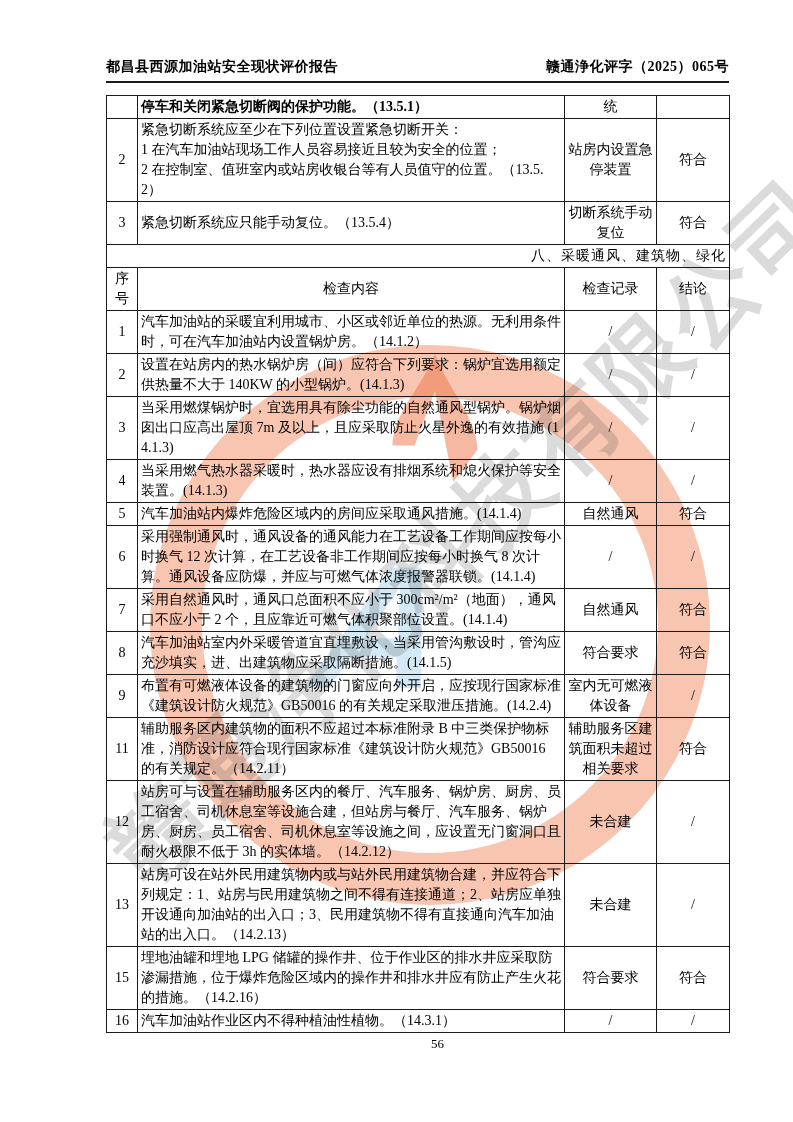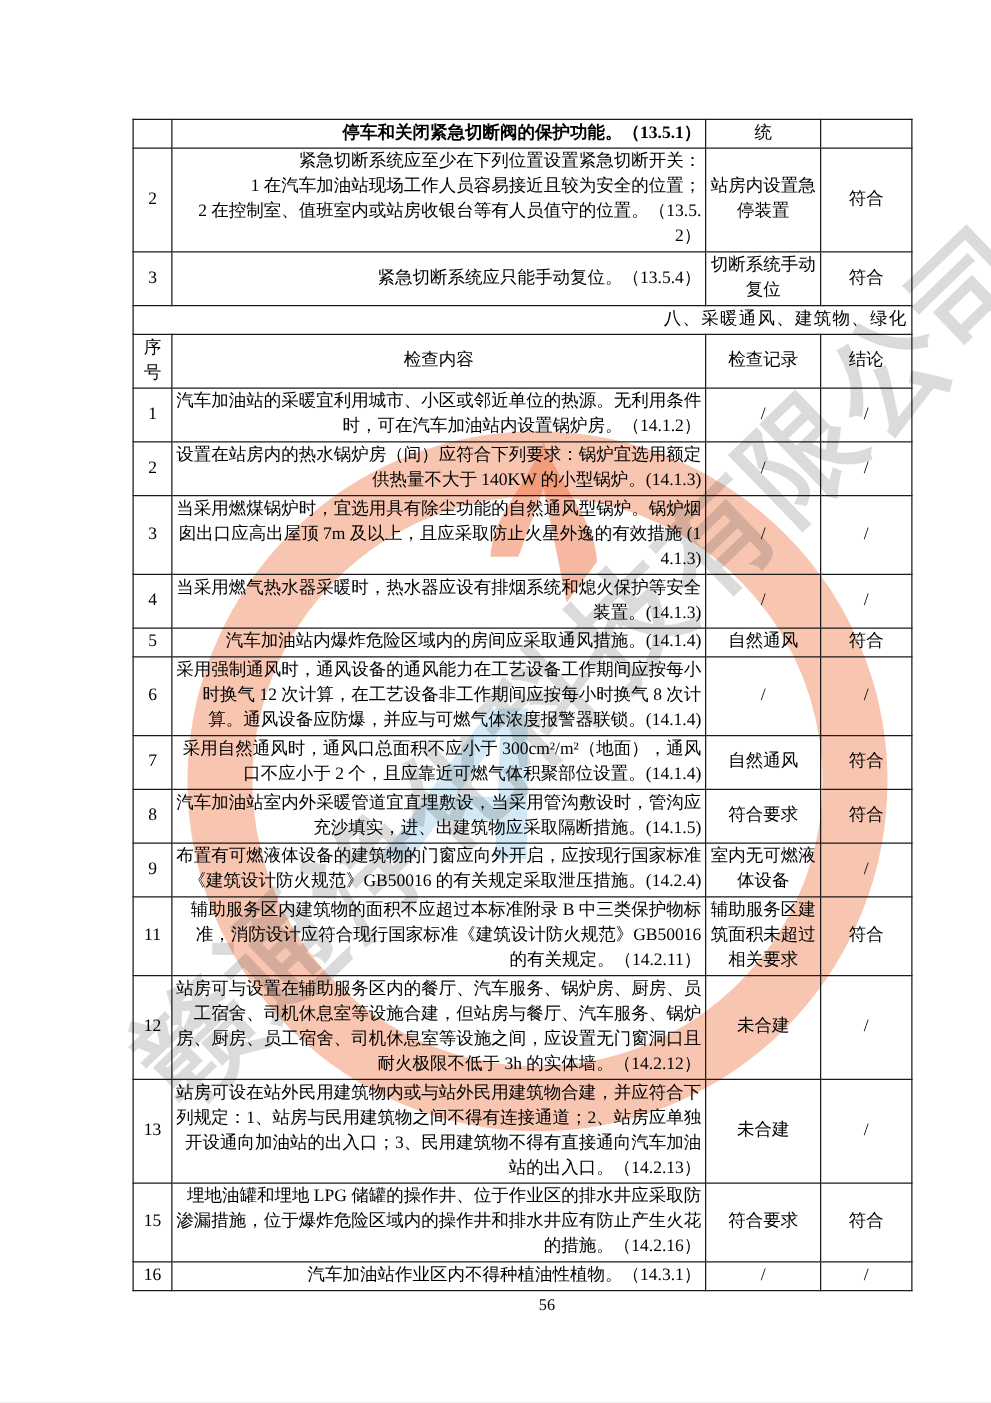--- a/index.html
+++ b/index.html
@@ -38,21 +38,21 @@
     position:absolute;top:95px;left:106px;width:623px;z-index:1;
     border-collapse:collapse;table-layout:fixed;
     font-size:14px;line-height:20px;
   }
   table.insp td,table.insp th{
     border:1px solid #1a1a1a;padding:1px 3px;background:transparent;
     font-weight:normal;vertical-align:middle;word-break:break-all;
   }
   col.c0{width:31px}col.c1{width:427px}col.c2{width:92px}col.c3{width:73px}
   td.c-no,td.c-record,td.c-conclusion{text-align:center;}
-  td.c-content{text-align:right;white-space:pre-line;padding-left:5px;}
+  td.c-content{text-align:left;white-space:pre-line;padding-left:5px;}
   tr.bold td.c-content{font-weight:bold;}
   td.section-cell{text-align:right;letter-spacing:1px;}
   th.col-h{text-align:center;}
   
   .pageno{
     position:absolute;top:1036px;left:106px;width:623px;text-align:center;
     font-size:13px;
     padding-left:20px;
   }
 </style>
@@ -63,20 +63,24 @@
 
   <div class="wm">
     <div class="wm-ring"></div>
     <svg class="wm-flame" viewBox="0 0 100 130">
       <path d="M50 2 C34 40 10 58 8 92 L30 92 L50 38 L68 128 L92 96 C90 62 66 42 50 2 Z" fill="#EE7446"></path>
     </svg>
     <div class="wm-mono">A</div>
     <div class="wm-text">赣通浄化科技有限公司</div>
   </div>
 
+  <div class="hdr">
+    <span>都昌县西源加油站安全现状评价报告</span>
+    <span>赣通浄化评字（2025）065号</span>
+  </div>
 
   <table class="insp">
     <colgroup>
         <col class="c0">
         <col class="c1">
         <col class="c2">
         <col class="c3">
       </colgroup>
     <tbody>
         <tr class="bold">

